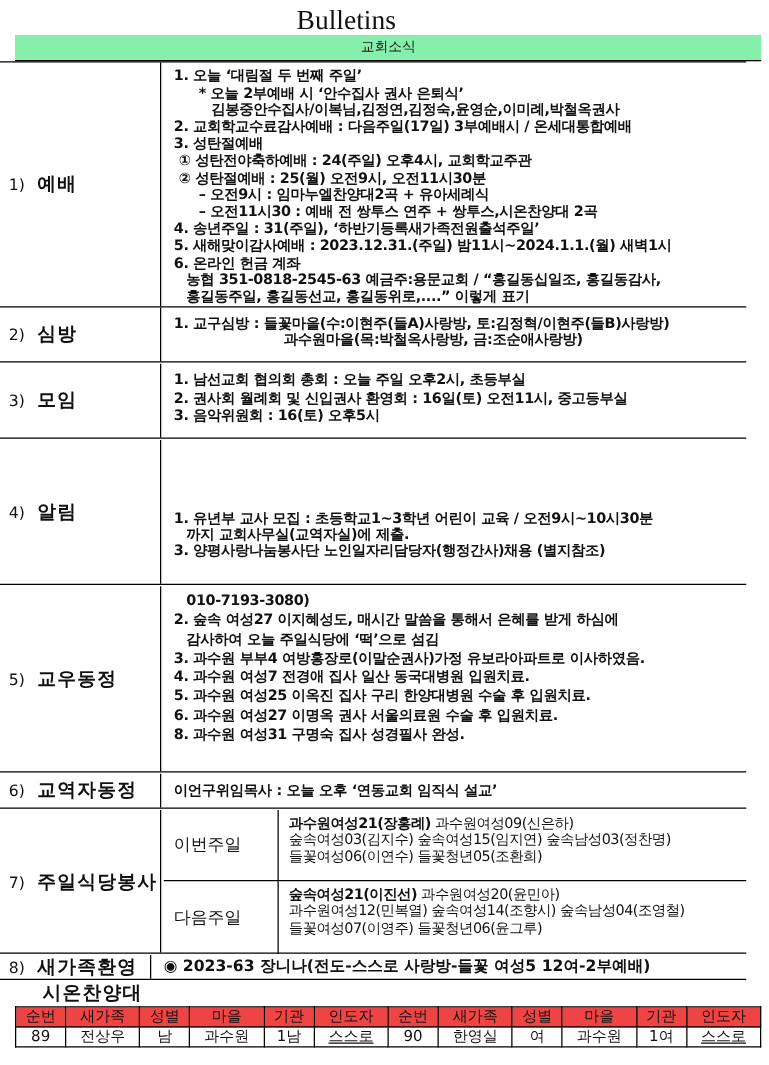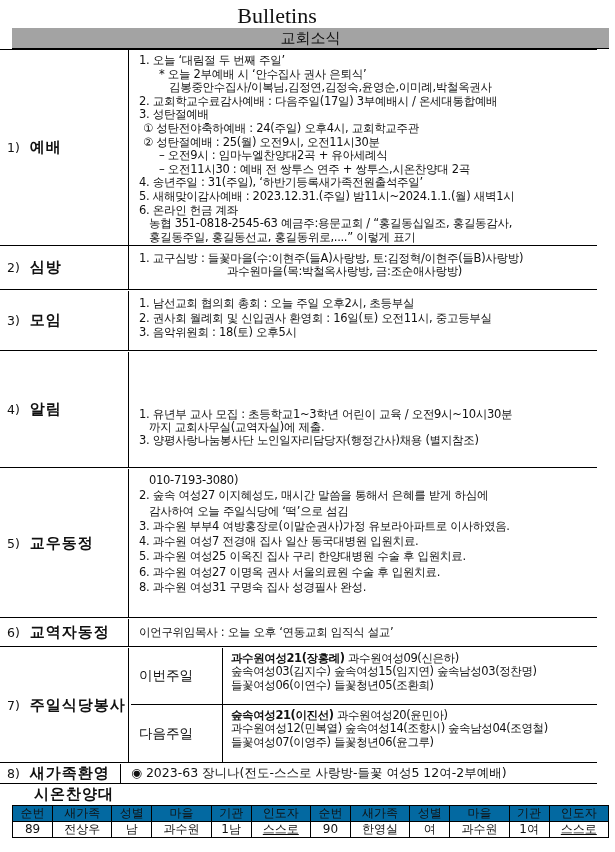--- a/index.html
+++ b/index.html
@@ -1,35 +1,35 @@
 <!DOCTYPE html>
 <html><head>
 <meta charset="utf-8">
 <style>
   html,body{margin:0;padding:0;background:#fff;}
   body{width:615px;height:852px;position:relative;overflow:hidden;font-family:"DejaVu Sans","Liberation Sans",sans-serif;color:#111;}
   .title{position:absolute;left:0;top:4px;width:554px;text-align:center;font-family:"Liberation Serif","DejaVu Serif",serif;font-size:22px;line-height:24px;}
-  .banner{position:absolute;left:12px;top:28px;width:597px;height:20px;background:#a3a3a3;border-bottom:1.5px solid #000;text-align:center;font-size:15px;line-height:20px;}
+  .banner{position:absolute;left:12px;top:28px;width:597px;height:20px;background:#86efac;border-bottom:1.5px solid #000;text-align:center;font-size:11px;line-height:20px;}
   .row{position:absolute;left:0;width:597px;border-bottom:1.5px solid #000;}
   .lab{position:absolute;left:0;top:0;bottom:0;width:129px;border-right:1.5px solid #000;display:flex;align-items:center;padding-left:7px;box-sizing:border-box;font-size:13.5px;}
   .lab .num{font-size:12.5px;margin-right:10px;}
   .lab .txt{font-weight:bold;font-size:15px;letter-spacing:1px;}
-  .content{position:absolute;left:131px;top:0;right:0;bottom:0;padding:2px 6px 0 8px;font-size:11.5px;line-height:13.2px;letter-spacing:-0.3px;white-space:nowrap;}
+  .content{position:absolute;left:131px;top:0;right:0;bottom:0;padding:2px 6px 0 8px;font-size:11.5px;line-height:13.2px;letter-spacing:-0.3px;white-space:nowrap;font-weight:bold;}
   .line{display:block;}
   .i1{padding-left:10px;}
   .i2{padding-left:20px;}
   .i3{padding-left:30px;}
   .sub{position:absolute;left:131px;right:0;border-top:1.5px solid #000;}
   .subl{position:absolute;left:0;top:0;bottom:0;width:92px;border-right:1.5px solid #000;display:flex;align-items:center;padding-left:8px;box-sizing:border-box;font-size:13.5px;}
   .subc{position:absolute;left:94px;top:0;right:0;bottom:0;padding:4px 4px 0 6px;font-size:11.5px;line-height:13.4px;letter-spacing:-0.4px;white-space:nowrap;}
   .subc b{font-weight:bold;}
   .reg-title{position:absolute;left:34px;top:785px;font-weight:bold;font-size:15px;letter-spacing:1px;}
   table.reg{position:absolute;left:12px;top:805px;width:597px;border-collapse:collapse;font-size:12px;}
   table.reg td, table.reg th{border:1px solid #000;text-align:center;padding:0;height:15px;line-height:15px;font-weight:normal;}
-  table.reg th{background:#0369a1;}
+  table.reg th{background:#ef4444;}
   .u{text-decoration:underline;}
 </style>
 </head>
 <body>
 
 <div class="title">Bulletins</div>
 <div class="banner">교회소식</div>
 
 <div class="row" style="top:49px;height:195px;border-top:1.5px solid #000;">
   <div class="lab">
@@ -66,21 +66,21 @@
 </div>
 
 <div class="row" style="top:291px;height:59px;">
   <div class="lab">
     <span class="num">3)</span>
     <span class="txt">모임</span>
   </div>
   <div class="content" style="padding-top:5px;line-height:14.5px;">
     <span class="line">1. 남선교회 협의회 총회 : 오늘 주일 오후2시, 초등부실</span>
     <span class="line">2. 권사회 월례회 및 신입권사 환영회 : 16일(토) 오전11시, 중고등부실</span>
-    <span class="line">3. 음악위원회 : 18(토) 오후5시</span>
+    <span class="line">3. 음악위원회 : 16(토) 오후5시</span>
   </div>
 </div>
 
 <div class="row" style="top:352px;height:115px;">
   <div class="lab">
     <span class="num">4)</span>
     <span class="txt">알림</span>
   </div>
   <div class="content" style="padding-top:56px;line-height:12.8px;">
     <span class="line">1. 유년부 교사 모집 : 초등학교1~3학년 어린이 교육 / 오전9시~10시30분</span>

